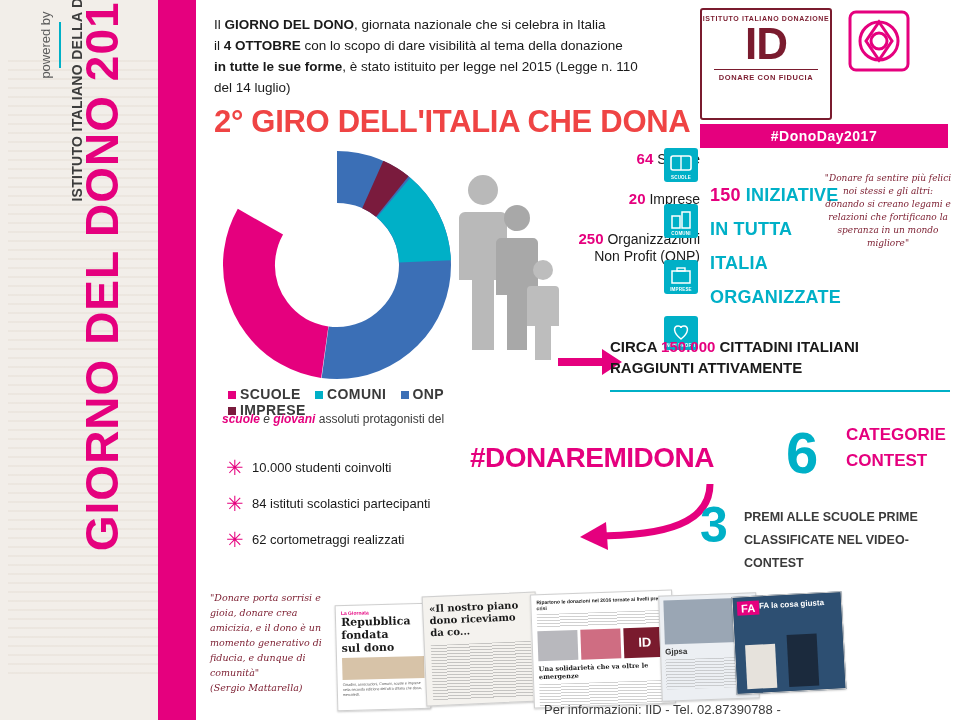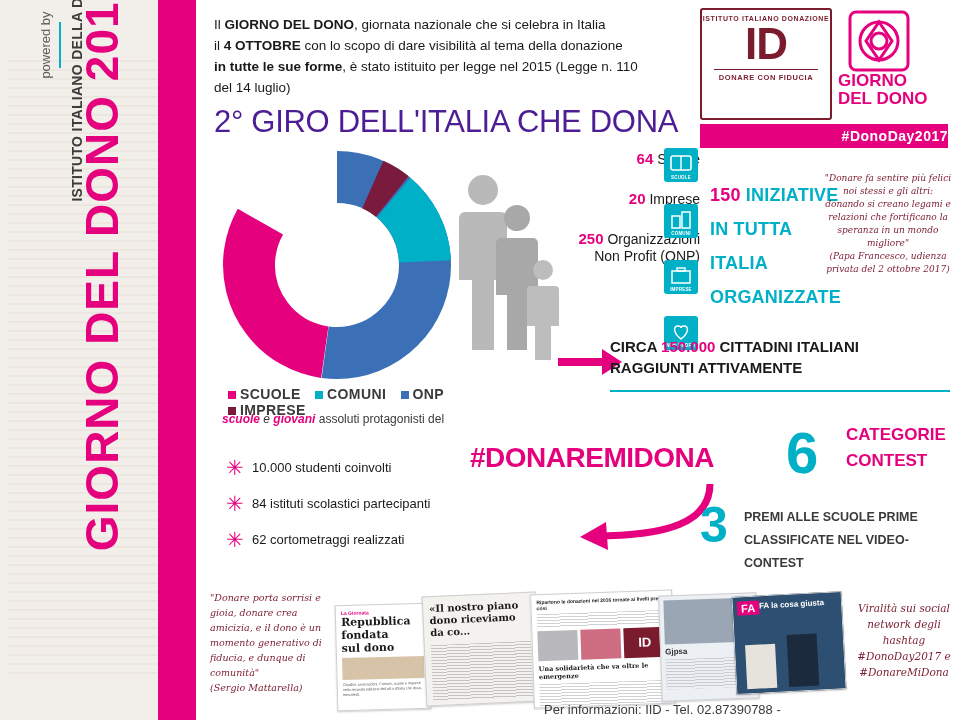--- a/index.html
+++ b/index.html
@@ -60,27 +60,27 @@
   }
   .idlogo .top{font-size:7px;color:#7a1b2e;letter-spacing:.6px;margin-top:5px;font-weight:bold;}
   .idlogo .big{font-size:44px;font-weight:bold;color:#7a1b2e;line-height:44px;letter-spacing:-1px;}
   .idlogo .rule{width:104px;height:1px;background:#7a1b2e;margin:3px auto;}
   .idlogo .bot{font-size:7.5px;color:#7a1b2e;letter-spacing:.6px;font-weight:bold;}
   .gdlogo{position:absolute;left:138px;top:2px;width:112px;height:106px;}
   .gdmark{position:absolute;left:10px;top:0;width:62px;height:62px;}
   .gdtext{position:absolute;left:0;top:62px;width:112px;color:#e5007e;font-weight:bold;font-size:17px;line-height:18px;}
   .hashbar{
     position:absolute;left:0;top:116px;width:248px;height:24px;background:#e5007e;
-    color:#fff;font-weight:bold;font-size:14px;text-align:right;line-height:24px;letter-spacing:.5px;
+    color:#fff;font-weight:bold;font-size:14px;text-align:center;line-height:24px;letter-spacing:.5px;
   }
 
   
   .headline{
     position:absolute;left:214px;top:104px;width:500px;
-    color:#4c1d95;font-weight:normal;font-size:31px;letter-spacing:-.3px;
+    color:#ef4444;font-weight:bold;font-size:31px;letter-spacing:-.3px;
   }
 
   
   .donut{position:absolute;left:222px;top:150px;width:230px;height:230px;}
   .legend{position:absolute;left:228px;top:386px;width:240px;font-size:14px;font-weight:bold;color:#3a3a3a;letter-spacing:.4px;}
   .legend span.sw{display:inline-block;width:8px;height:8px;margin-right:4px;}
   .legend i{font-style:normal;margin-right:10px;}
 
   
   .statlist{position:absolute;left:470px;top:150px;width:230px;}
@@ -203,24 +203,20 @@
       <div class="rule"></div>
       <div class="bot">DONARE CON FIDUCIA</div>
     </div>
     <div class="gdlogo">
       <svg class="gdmark" viewBox="0 0 62 62">
         <rect x="2" y="2" width="58" height="58" rx="6" fill="none" stroke="#e5007e" stroke-width="3"></rect>
         <circle cx="31" cy="31" r="19" fill="none" stroke="#e5007e" stroke-width="3"></circle>
         <circle cx="31" cy="31" r="8" fill="none" stroke="#e5007e" stroke-width="3"></circle>
         <path d="M31 12 L44 31 L31 50 L18 31 Z" fill="none" stroke="#e5007e" stroke-width="3"></path>
       </svg>
-      <div class="gdtext">
-        <div>GIORNO</div>
-        <div>DEL DONO</div>
-      </div>
     </div>
     <div class="hashbar">#DonoDay2017</div>
   </div>
 
   <div class="headline">2° GIRO DELL'ITALIA CHE DONA</div>
 
   <svg class="donut" viewBox="0 0 230 230">
 
     <g transform="translate(115,115)">
       <circle r="88" fill="none" stroke="#3b6fb6" stroke-width="52" stroke-dasharray="288 265" transform="rotate(-90)"></circle>
@@ -289,21 +285,20 @@
   </div>
 
   <div class="iniz">
     <div><span class="n">150</span> <span>INIZIATIVE</span></div>
     <div>IN TUTTA ITALIA</div>
     <div>ORGANIZZATE</div>
   </div>
 
   <div class="papa">
     <span>"Donare fa sentire più felici noi stessi e gli altri: donando si creano legami e relazioni che fortificano la speranza in un mondo migliore"</span><br>
-    <span>(Papa Francesco, udienza privata del 2 ottobre 2017)</span>
   </div>
 
   <svg class="arrow1" viewBox="0 0 70 40">
     <path d="M2 18 h44 v-9 l20 13 -20 13 v-9 h-44 z" fill="#e5007e"></path>
   </svg>
 
   <div class="cittadini">
     <span>CIRCA </span><span class="n">150.000</span><span> CITTADINI ITALIANI</span><br>
     <span>RAGGIUNTI ATTIVAMENTE</span>
   </div>
@@ -395,23 +390,16 @@
     <div class="clip c5">
       <div style="position:relative;width:100%;height:100%;background:#2d4f72;">
         <div style="position:absolute;left:4px;top:4px;background:#e5007e;color:#fff;font-weight:bold;font-size:11px;padding:1px 4px;">FA</div>
         <div style="position:absolute;left:26px;top:5px;color:#fff;font-size:8px;font-weight:bold;">FA la cosa giusta</div>
         <div style="position:absolute;left:10px;bottom:4px;width:30px;height:44px;background:#e6e2dc;"></div>
         <div style="position:absolute;left:52px;bottom:4px;width:30px;height:52px;background:#1b2a3d;"></div>
       </div>
     </div>
   </div>
 
-  <div class="viral">
-    <div>Viralità sui social</div>
-    <div>network degli</div>
-    <div>hashtag</div>
-    <div>#DonoDay2017 e</div>
-    <div>#DonareMiDona</div>
-  </div>
 
   <div class="footer">Per informazioni: IID - Tel. 02.87390788 - comunicazione@istitutoitalianodonazione.it</div>
 
 </div>
 
 </body></html>

